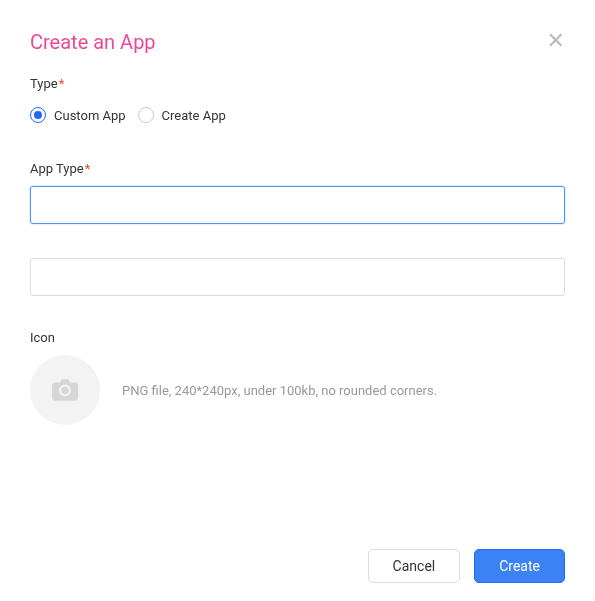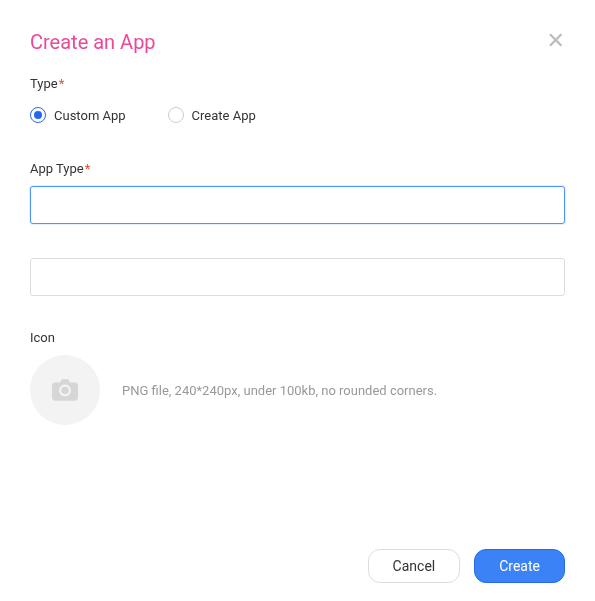--- a/index.html
+++ b/index.html
@@ -38,21 +38,21 @@
       color: #333;
       margin-bottom: 10px;
       display: block;
     }
     .required {
       color: #e74c3c;
       margin-left: 1px;
     }
     .radio-group {
       display: flex;
-      gap: 42px;
+      gap: 12px;
       margin-bottom: 38px;
       margin-top: 16px;
     }
     .radio-option {
       display: flex;
       align-items: center;
       gap: 8px;
       cursor: pointer;
     }
     .radio-circle {
@@ -122,21 +122,21 @@
     .footer {
       position: absolute;
       bottom: 18px;
       right: 30px;
       display: flex;
       gap: 14px;
     }
     .btn {
       height: 34px;
       padding: 0 24px;
-      border-radius: 12px;
+      border-radius: 5px;
       font-size: 14px;
       cursor: pointer;
       display: flex;
       align-items: center;
       justify-content: center;
     }
     .btn-cancel {
       background: #fff;
       border: 1px solid #ddd;
       color: #333;

